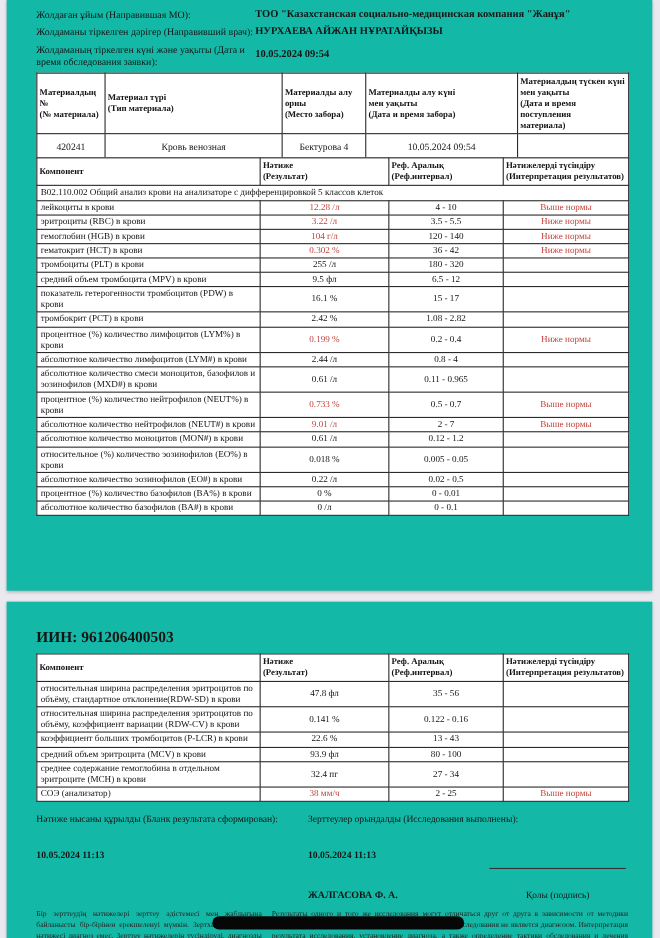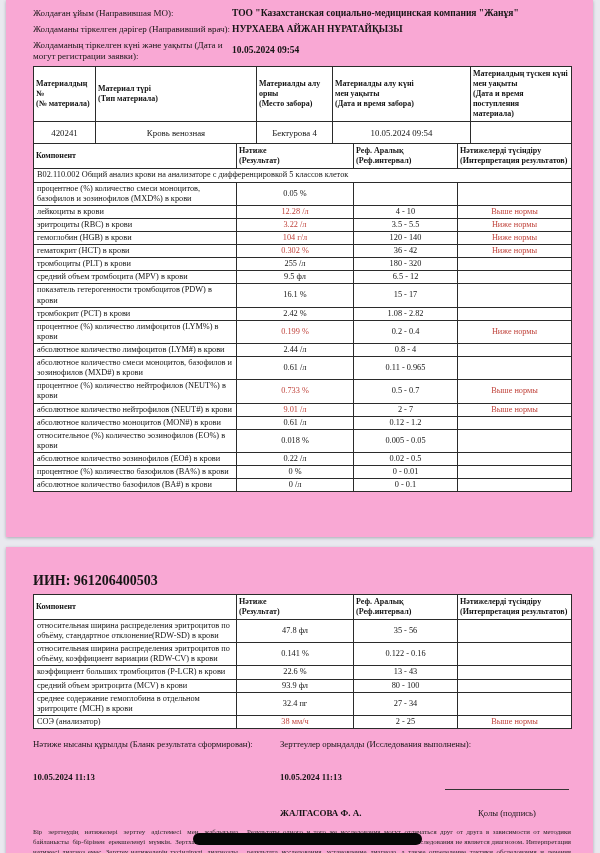--- a/index.html
+++ b/index.html
@@ -3,21 +3,21 @@
 <meta charset="utf-8">
 <style>
   html,body{margin:0;padding:0;}
   body{
     width:600px;height:853px;overflow:hidden;position:relative;
     background:#e9e9ef;
     font-family:"Liberation Serif","DejaVu Serif",serif;
     color:#151515;
   }
   .page{
-    position:absolute;left:6px;width:587px;background:#f9a8d4;
+    position:absolute;left:6px;width:587px;background:#14b8a6;
     box-shadow:0 1px 3px rgba(50,50,70,.35);
   }
   .page1{top:0;height:537px;}
   .page2{top:547px;height:320px;}
   .content{padding:0 22px 0 27px;}
 
   
   .hdr{padding-top:8px;}
   .hrow{display:grid;grid-template-columns:199px 1fr;align-items:center;margin-bottom:5px;}
   .hlabel{font-size:9px;line-height:1.2;}
@@ -65,21 +65,21 @@
       <div class="hdr">
         <div class="hrow">
           <div class="hlabel">Жолдаған ұйым (Направившая МО):</div>
           <div class="hvalue">ТОО "Казахстанская социально-медицинская компания "Жанұя"</div>
         </div>
         <div class="hrow">
           <div class="hlabel">Жолдаманы тіркелген дәрігер (Направивший врач):</div>
           <div class="hvalue">НУРХАЕВА АЙЖАН НҰРАТАЙҚЫЗЫ</div>
         </div>
         <div class="hrow">
-          <div class="hlabel">Жолдаманың тіркелген күні және уақыты (Дата и могут регистрации заявки):</div>
+          <div class="hlabel">Жолдаманың тіркелген күні және уақыты (Дата и время обследования заявки):</div>
           <div class="hvalue">10.05.2024 09:54</div>
         </div>
       </div>
 
       <table class="mat">
         <colgroup>
           <col style="width:62px">
             <col style="width:161px">
             <col style="width:76px">
           <col style="width:138px">
@@ -129,26 +129,20 @@
 (Реф.интервал)</th>
               <th>Нәтижелерді түсіндіру
 (Интерпретация результатов)</th>
             </tr>
           </thead>
           <tbody>
             <tr>
               <td colspan="4" class="section-cell">B02.110.002 Общий анализ крови на анализаторе с дифференцировкой 5 классов клеток</td>
             </tr>
             <tr>
-              <td class="comp">процентное (%) количество смеси моноцитов, базофилов и эозинофилов (MXD%) в крови</td>
-              <td>0.05 %</td>
-              <td></td>
-              <td></td>
-            </tr>
-            <tr>
               <td class="comp">лейкоциты в крови</td>
               <td class="red">12.28 /л</td>
               <td>4 - 10</td>
               <td class="red">Выше нормы</td>
             </tr>
             <tr>
               <td class="comp">эритроциты (RBC) в крови</td>
               <td class="red">3.22 /л</td>
               <td>3.5 - 5.5</td>
               <td class="red">Ниже нормы</td>

